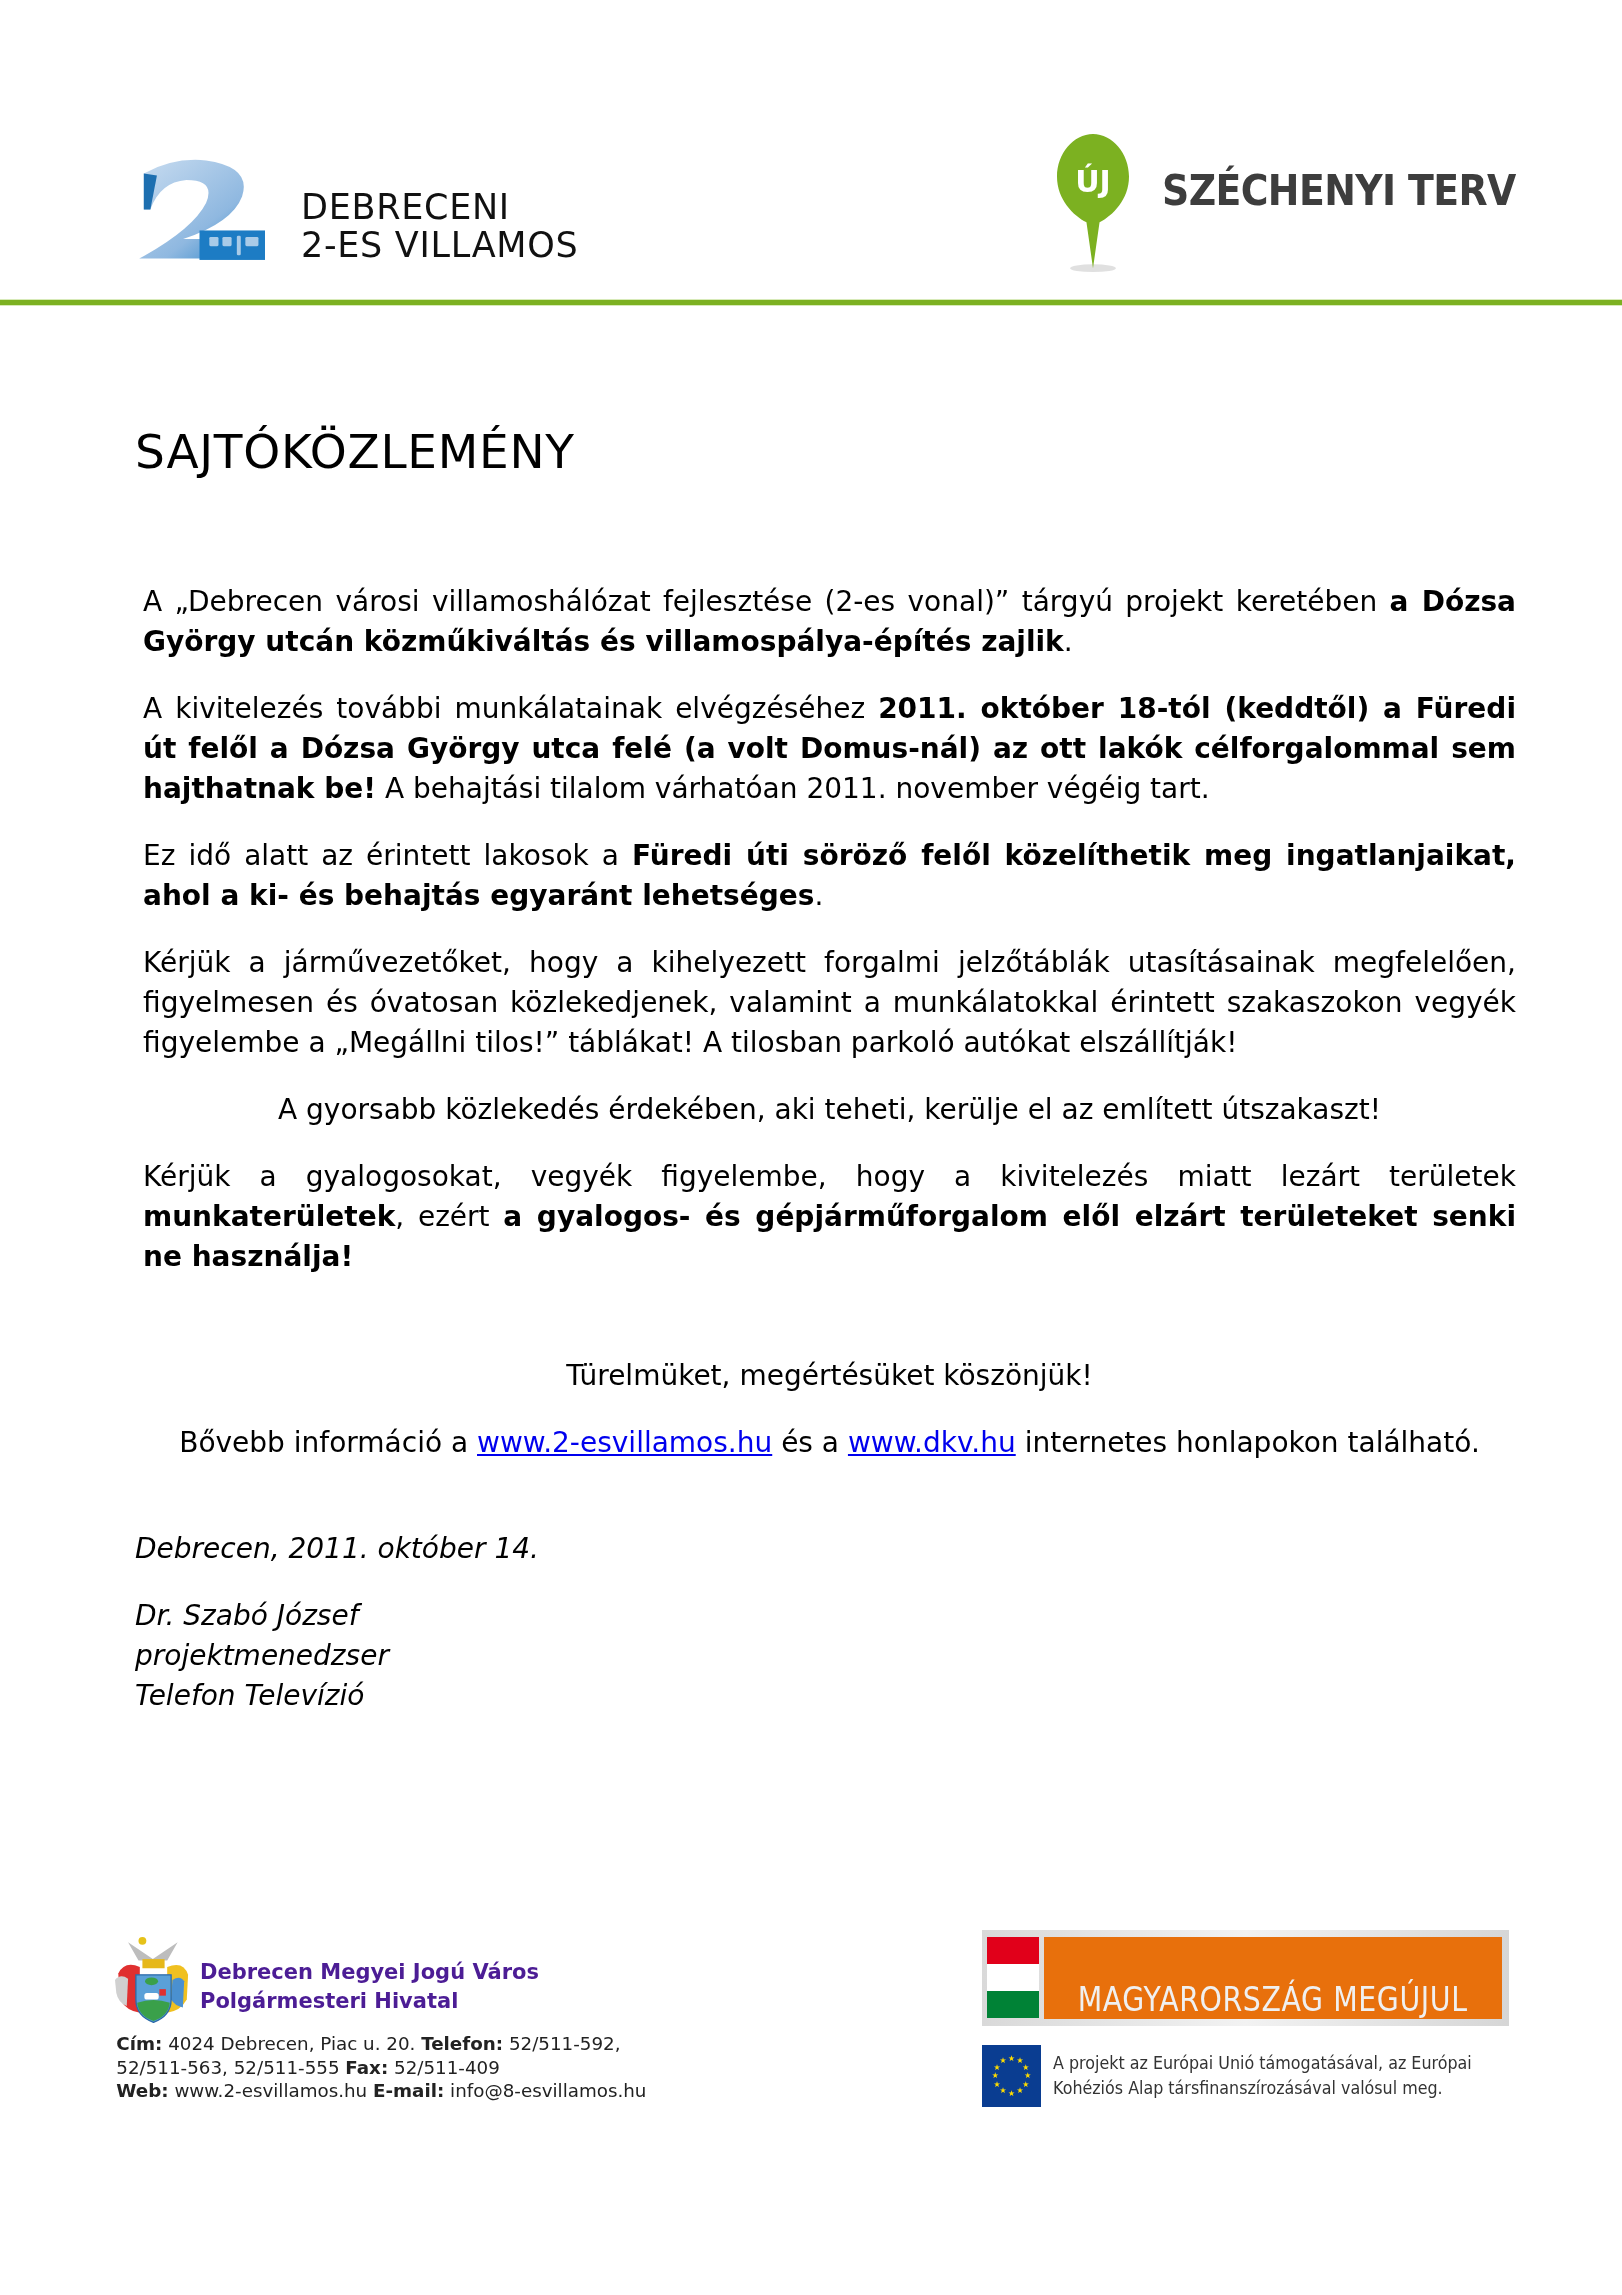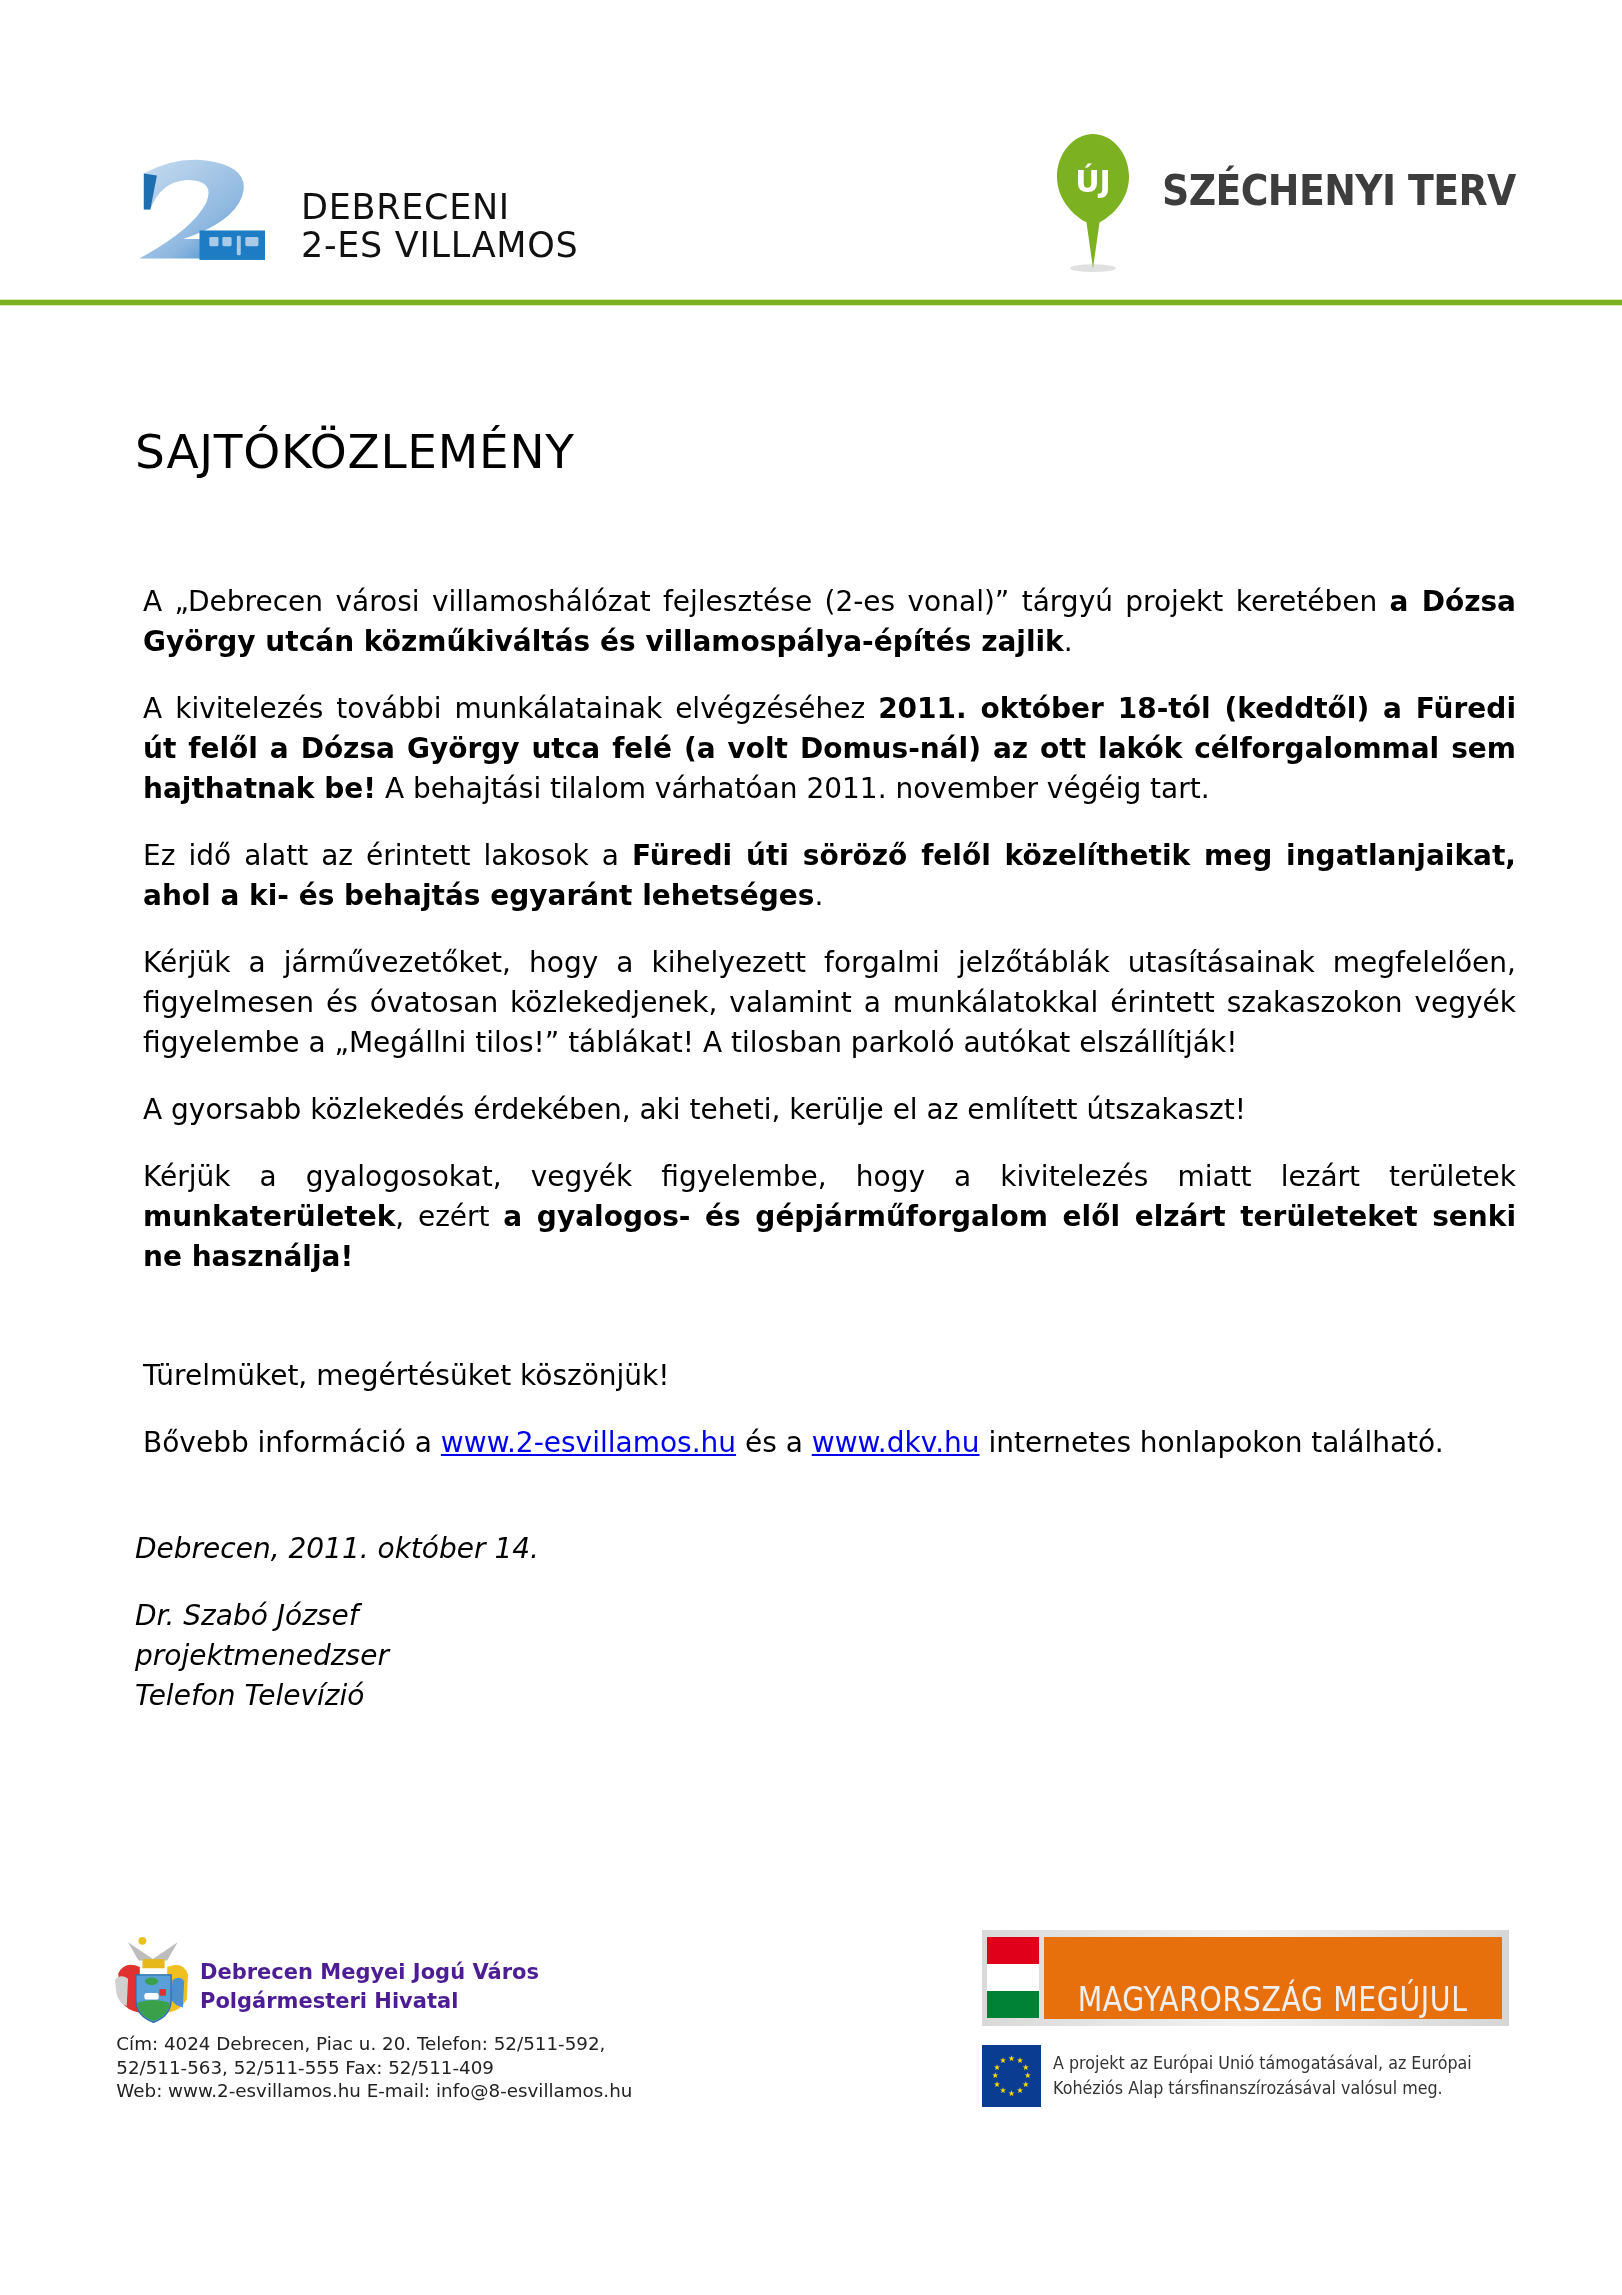--- a/index.html
+++ b/index.html
@@ -14,33 +14,33 @@
   .logo-right { position: absolute; left: 1057px; top: 134px; width: 458px; height: 151px; }
   .pin { position: absolute; left: 0; top: 0; width: 72px; height: 144px; }
   .szt-text { position: absolute; left: 105px; top: 31px; font-family: "DejaVu Sans", sans-serif; font-weight: bold; font-size: 43px; color: #3d3d3d; letter-spacing: -0.7px; white-space: nowrap; transform: scaleX(0.88); transform-origin: left; }
 
   .green-rule { position: absolute; left: 0; top: 300px; width: 1622px; height: 4.6px; background: #7cb121; box-shadow: 0 -0.7px 0 #c6e29a, 0 0.7px 0 #c6e29a; }
 
   .title { position: absolute; left: 135px; top: 424px; font-size: 47px; font-weight: normal; letter-spacing: 0.7px; white-space: nowrap; }
 
   .body { position: absolute; left: 135px; top: 582px; width: 1381px; font-size: 28px; line-height: 40px; }
   .body p { margin: 0 0 27px 8px; text-align: justify; }
-  .body p.nojust { text-align: left; }
+  .body p.nojust { text-align: center; }
   .body b { font-weight: bold; }
   .body a { color: #0000ee; text-decoration: underline; }
   .spacer-lg { height: 52px; }
   .spacer-md { height: 39px; }
   .sig p { margin: 0; font-style: italic; }
   .date { margin-bottom: 27px !important; }
 
   .footer-left { position: absolute; left: 115px; top: 1934px; width: 589px; height: 183px; }
   .coat { position: absolute; left: 0; top: 0; width: 77px; height: 92px; }
   .org-name { position: absolute; left: 85px; top: 23.6px; font-size: 21px; line-height: 29px; font-weight: bold; color: #4c1d95; white-space: nowrap; }
   .contact { position: absolute; left: 1.3px; top: 98px; font-size: 18.3px; line-height: 23.6px; color: #222; white-space: nowrap; }
-  .contact b { font-weight: normal; }
+  .contact b { font-weight: bold; }
 
   .footer-right { position: absolute; left: 982px; top: 1930px; width: 530px; height: 183px; }
   .mm-banner { position: absolute; left: 0; top: 0; width: 527px; height: 96px; background: linear-gradient(90deg,#d9d9d9,#f2f2f2 50%,#d6d6d6); }
   .flag { position: absolute; left: 5.2px; top: 6.5px; width: 52px; height: 82px; }
   .flag div { height: 33.33%; }
   .mm-orange { position: absolute; left: 62px; top: 6.5px; width: 458px; height: 82px; background: #e8700c; display: flex; align-items: flex-end; justify-content: center; }
   .mm-text { color: #f0f0f0; font-size: 33px; letter-spacing: 0.7px; white-space: nowrap; transform: scaleX(0.86); font-family: "DejaVu Sans", sans-serif; }
   .eu-flag { position: absolute; left: 0; top: 115px; width: 59px; height: 62px; background: #0a3d91; }
   .eu-text { position: absolute; left: 71px; top: 121px; font-size: 17.7px; line-height: 25px; color: #333; white-space: nowrap; transform: scaleX(0.9); transform-origin: left; }
 </style>

